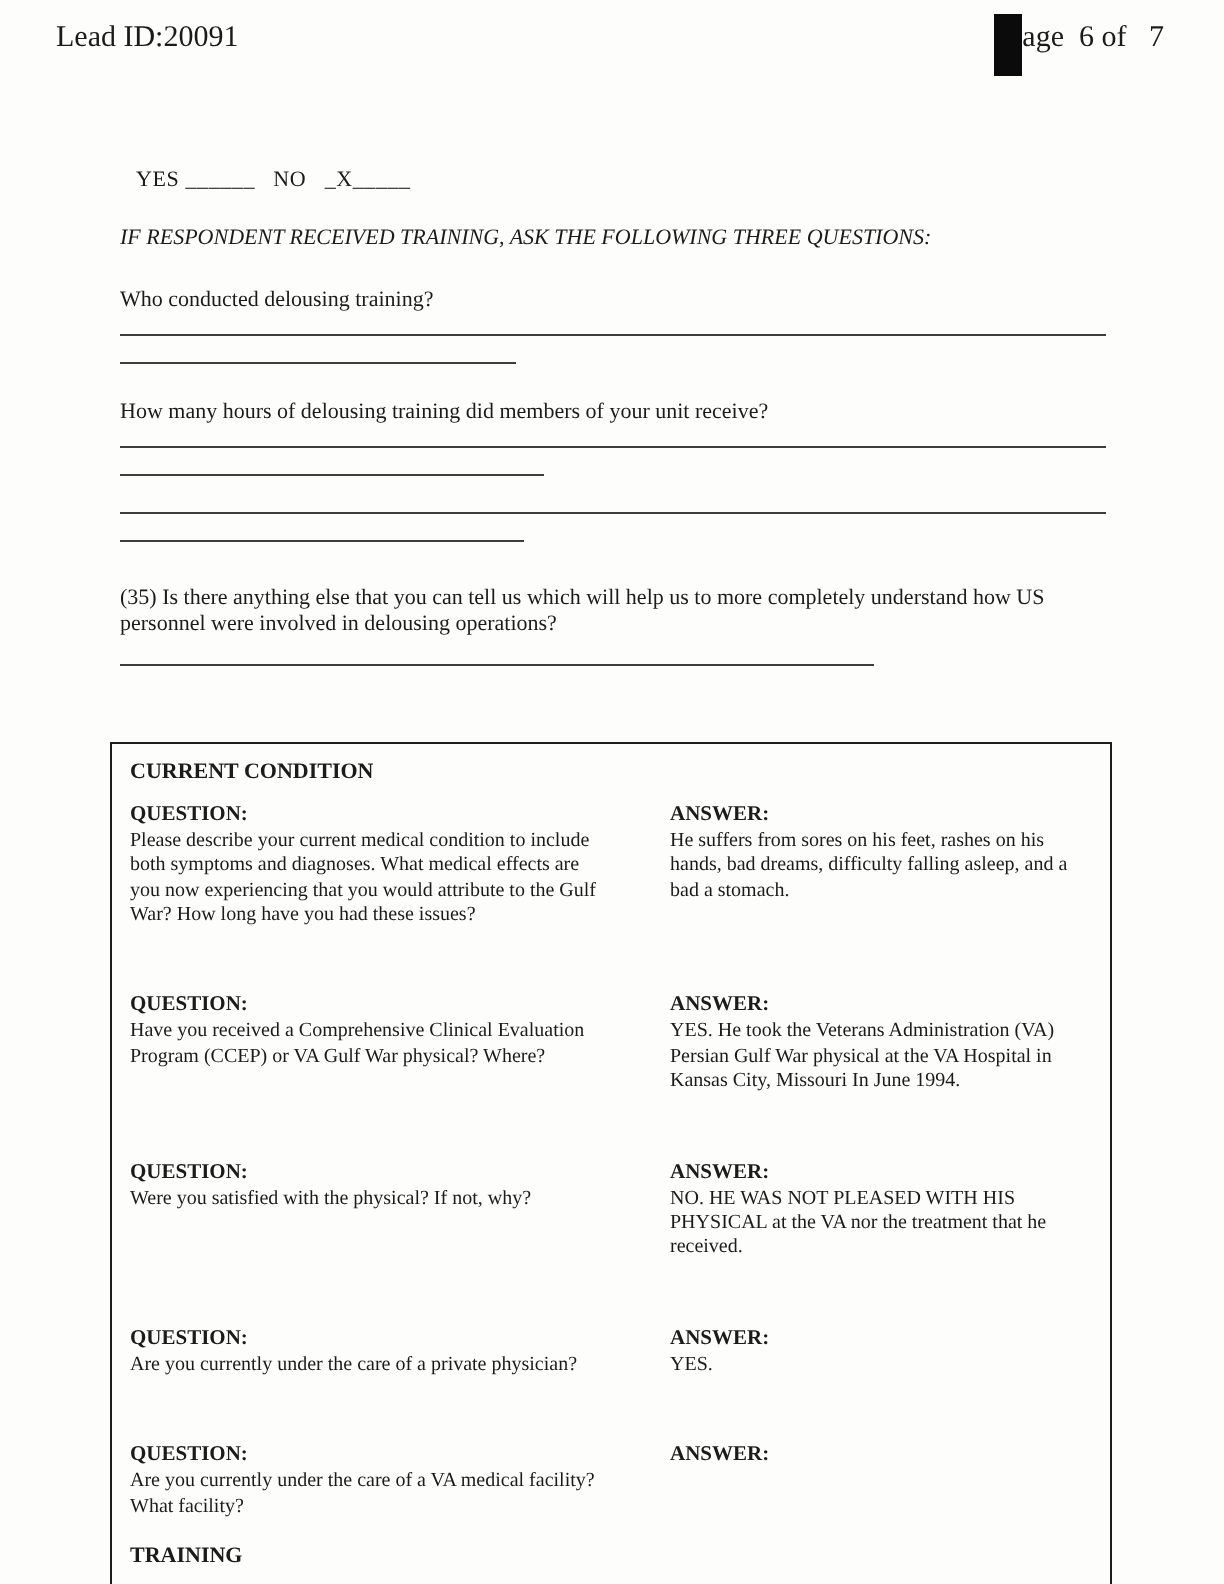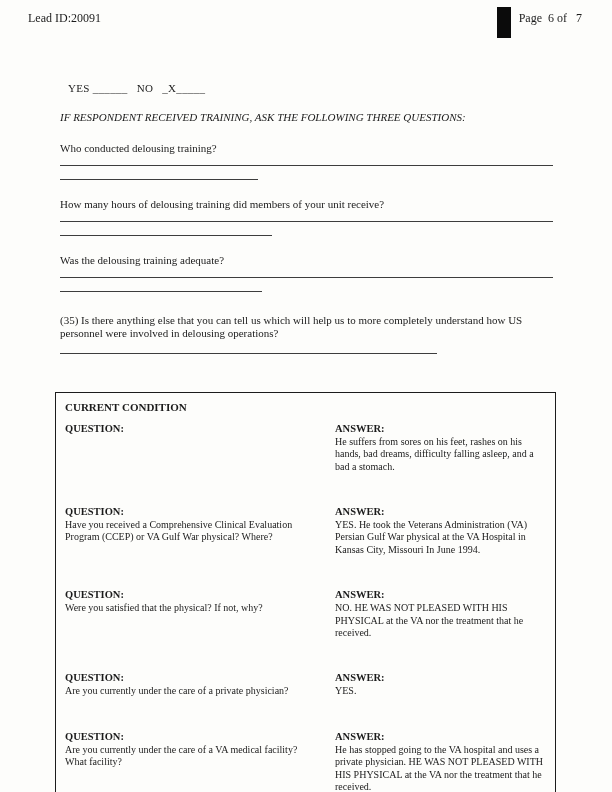--- a/index.html
+++ b/index.html
@@ -10,21 +10,21 @@
     background: #fdfdfb;
     font-family: "Liberation Serif", serif;
     color: #1b1b1b;
     overflow: hidden;
   }
   .hdr {
     display: flex;
     justify-content: space-between;
     align-items: flex-start;
     padding: 11px 30px 0 28px;
-    font-size: 12px;
+    font-size: 15px;
   }
   .hdr span { white-space: pre; }
   .scan-mark {
     position: absolute;
     top: 7px;
     left: 497px;
     width: 14px;
     height: 31px;
     background: #0b0b0b;
   }
@@ -120,58 +120,58 @@
       <div class="rule r2 short-2"></div>
     </div>
 
     <div class="tq-block">
       <div>How many hours of delousing training did members of your unit receive?</div>
       <div class="rule r1"></div>
       <div class="rule r2 short-1"></div>
     </div>
 
     <div class="tq-block">
-      <div>Was the delousing training adequate?</div>
       <div class="rule r1"></div>
       <div class="rule r2 short-3"></div>
     </div>
 
 
     <div class="numq">
       <div>(35)  Is there anything else that you can tell us which will help us to more completely understand how US personnel were involved in delousing operations?</div>
       <div class="rule after35"></div>
     </div>
 
   </div>
 
   <div class="cbox">
     <div class="cbox-title">CURRENT CONDITION</div>
 
     <div class="qa-grid">
 
       <div>
         <div class="lbl">QUESTION:</div>
+        <div>Please describe your current medical condition to include both symptoms and diagnoses.  What medical effects are you now experiencing that you would attribute to the Gulf War?  How long have you had these issues?</div>
       </div>
       <div>
         <div class="lbl">ANSWER:</div>
         <div>He suffers from sores on his feet, rashes on his hands, bad dreams, difficulty falling asleep, and a bad a stomach.</div>
       </div>
 
       <div>
         <div class="lbl">QUESTION:</div>
         <div>Have you received a Comprehensive Clinical Evaluation Program (CCEP) or VA Gulf War physical?  Where?</div>
       </div>
       <div>
         <div class="lbl">ANSWER:</div>
         <div>YES.  He took the Veterans Administration (VA) Persian Gulf War physical at the VA Hospital in Kansas City, Missouri In June 1994.</div>
       </div>
 
       <div>
         <div class="lbl">QUESTION:</div>
-        <div>Were you satisfied that the physical?  If not, why?</div>
+        <div>Were you satisfied with the physical?  If not, why?</div>
       </div>
       <div>
         <div class="lbl">ANSWER:</div>
         <div>NO.   HE WAS NOT PLEASED WITH HIS PHYSICAL at the VA nor the treatment that he received.</div>
       </div>
 
       <div>
         <div class="lbl">QUESTION:</div>
         <div>Are you currently under the care of a private physician?</div>
       </div>
@@ -179,21 +179,20 @@
         <div class="lbl">ANSWER:</div>
         <div>YES.</div>
       </div>
 
       <div>
         <div class="lbl">QUESTION:</div>
         <div>Are you currently under the care of a VA medical facility?  What facility?</div>
       </div>
       <div>
         <div class="lbl">ANSWER:</div>
-        <div>He has stopped going to the VA hospital and uses a private physician.  HE WAS NOT PLEASED WITH HIS PHYSICAL at the VA nor the treatment that he received.</div>
       </div>
 
     </div>
 
     <div class="cbox-footer">TRAINING</div>
   </div>
 
 </div>
 
 </body></html>

